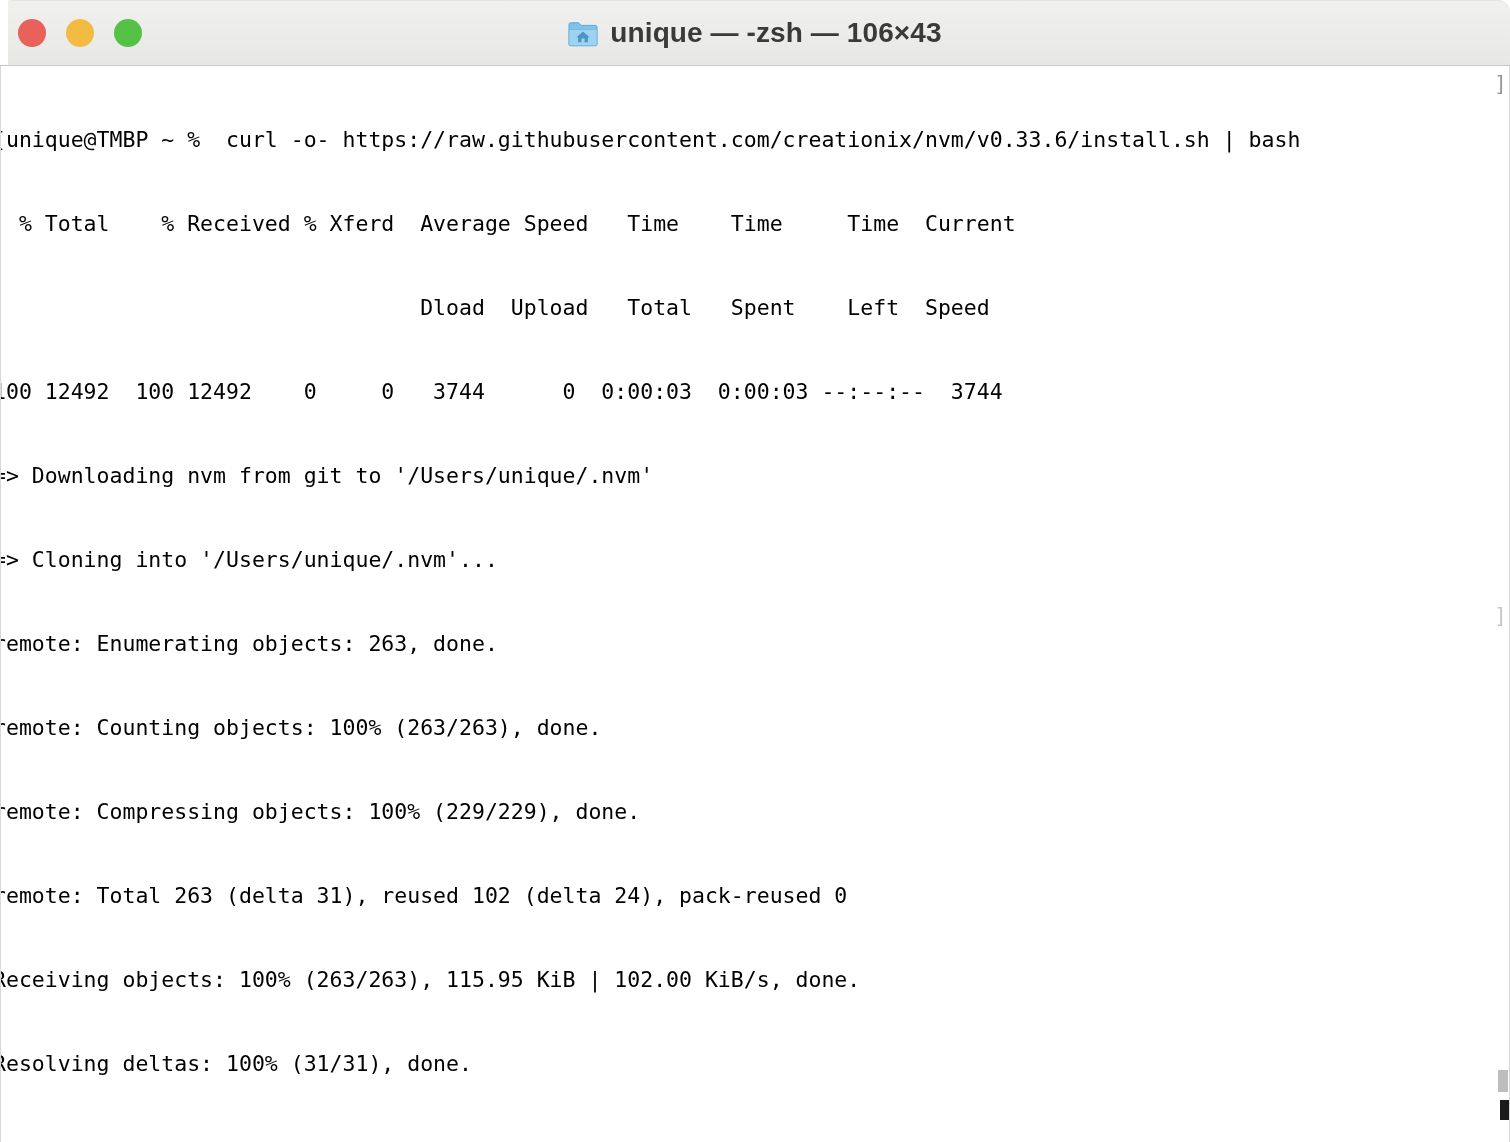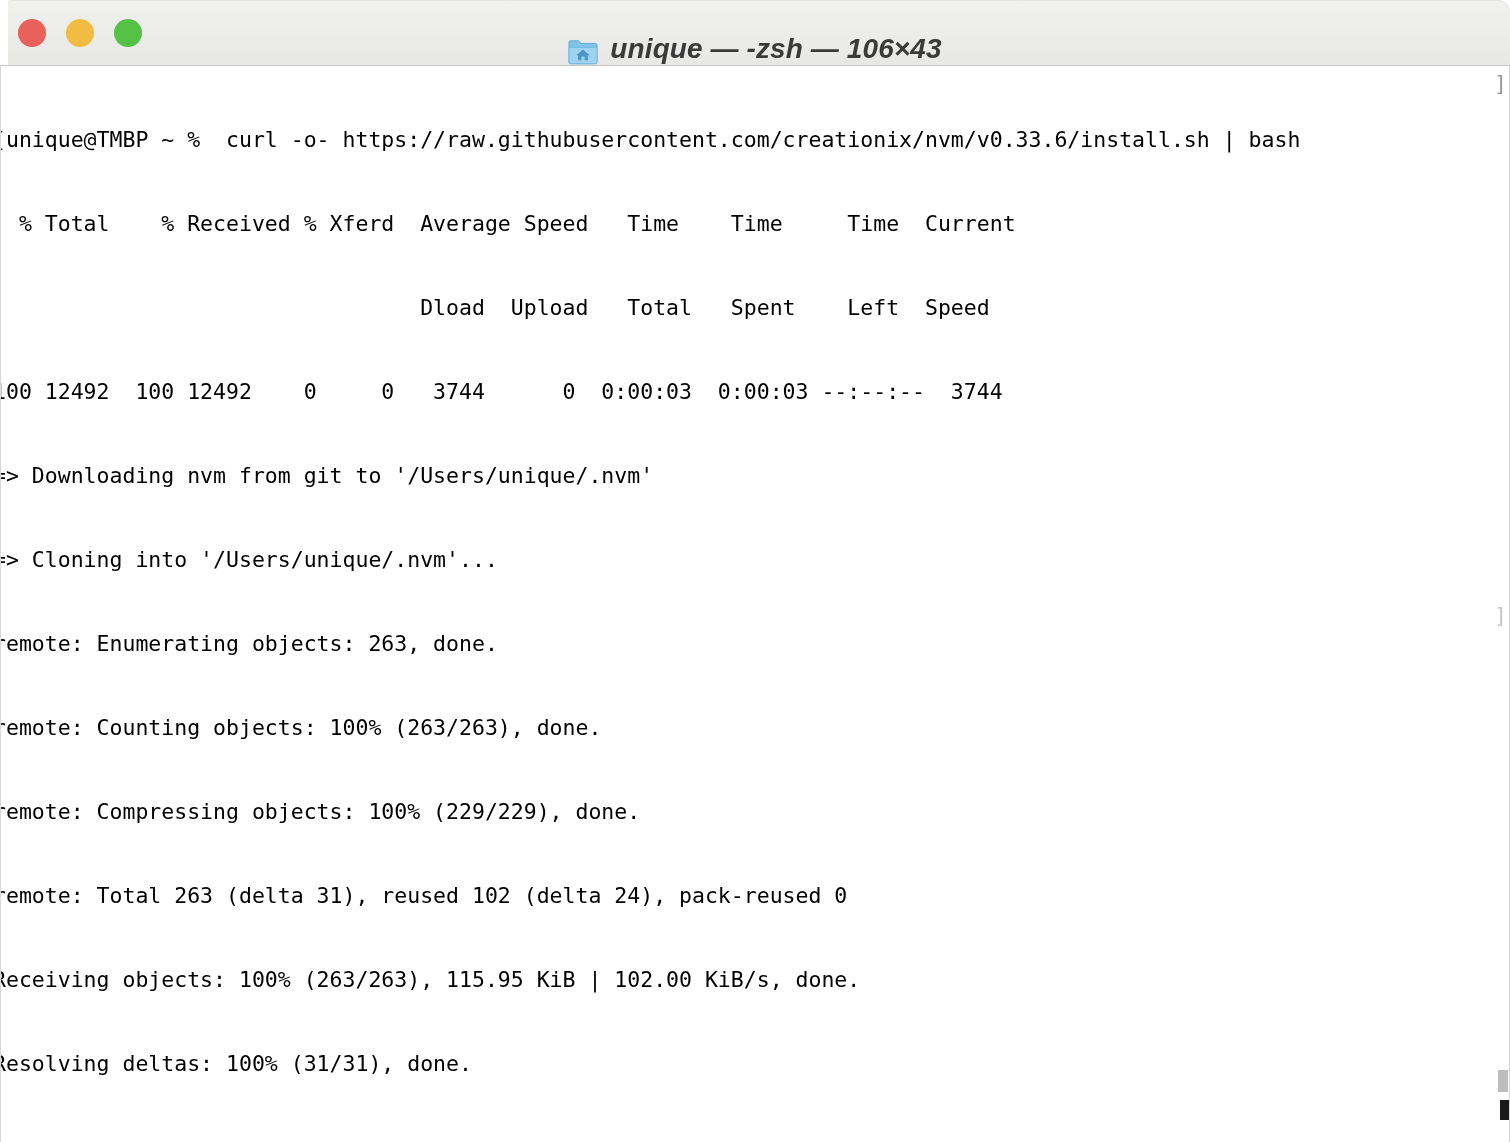--- a/index.html
+++ b/index.html
@@ -58,25 +58,24 @@
     display: block;
   }
   .tl-close  { background: #e8615a; }
   .tl-min    { background: #f2bb42; }
   .tl-max    { background: #55c147; }
 
   #title-wrap {
     position: absolute;
     left: 0; right: 0; top: 0; bottom: 0;
     display: flex;
-    align-items: flex-end;
+    align-items: center;
     justify-content: center;
     gap: 12px;
     pointer-events: none;
-    font-style: italic;
   }
 
   #folder-icon {
     width: 30px;
     height: 27px;
     position: relative;
     flex: 0 0 30px;
   }
   #folder-icon svg { display: block; }
 

